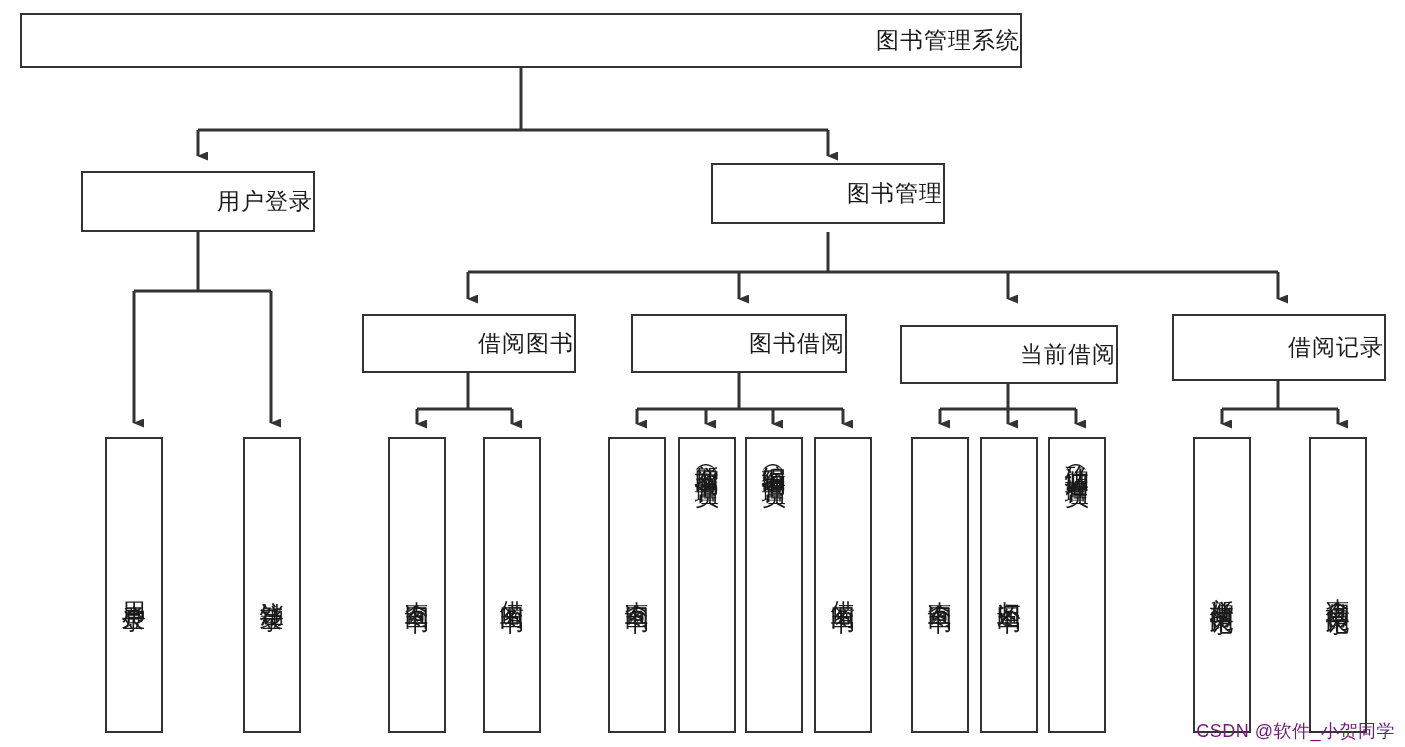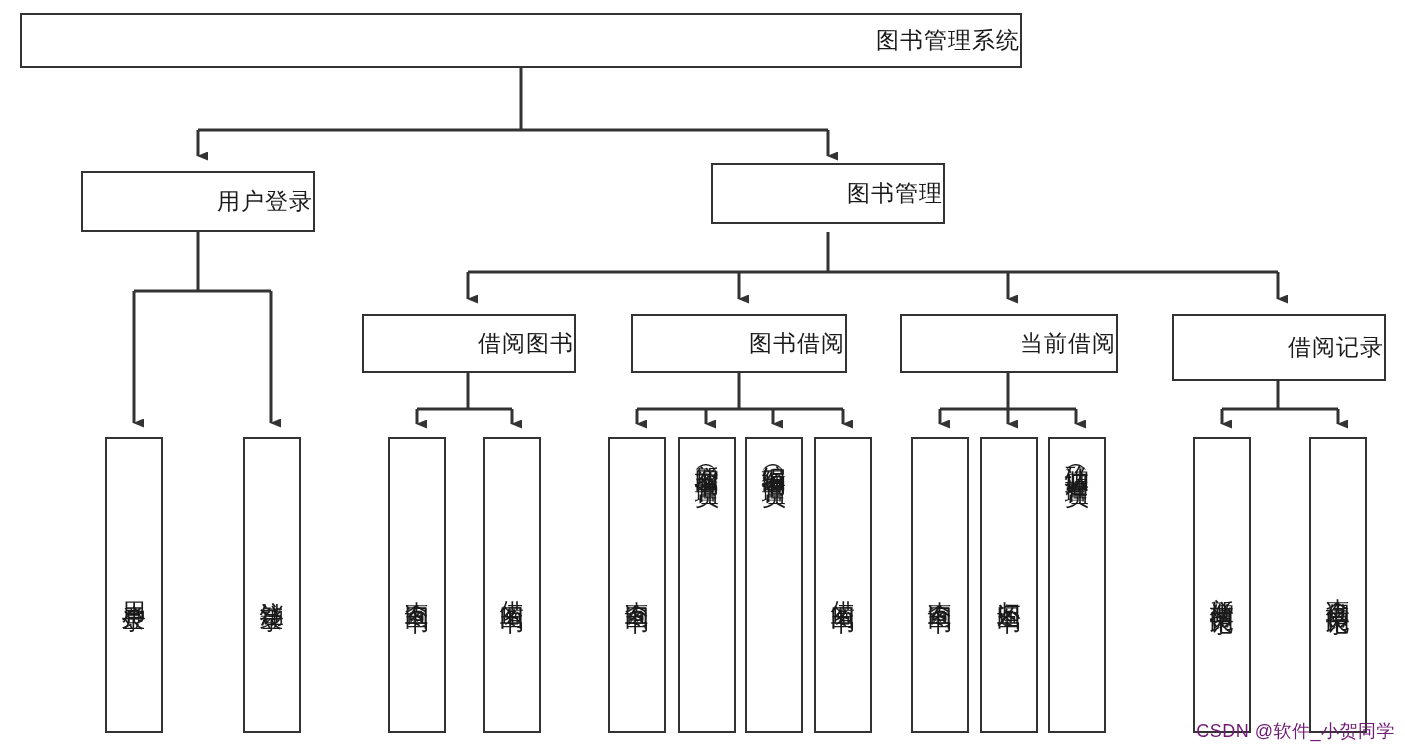--- a/index.html
+++ b/index.html
@@ -135,21 +135,21 @@
   <div class="node-box horiz" style="left:711px; top:163px; width:234px; height:61px;">
     <span>图书管理</span>
   </div>
 
   <div class="node-box horiz" style="left:362px; top:314px; width:214px; height:59px;">
     <span>借阅图书</span>
   </div>
   <div class="node-box horiz" style="left:631px; top:314px; width:216px; height:59px;">
     <span>图书借阅</span>
   </div>
-  <div class="node-box horiz" style="left:900px; top:314px; width:218px; height:59px;">
+  <div class="node-box horiz" style="left:900px; top:325px; width:218px; height:59px;">
     <span>当前借阅</span>
   </div>
   <div class="node-box horiz" style="left:1172px; top:314px; width:214px; height:67px;">
     <span>借阅记录</span>
   </div>
 
   <div class="node-box vert" style="left:105px; top:437px; width:58px; height:296px;">
     <span class="vert-label centered">用户登录</span>
   </div>
   <div class="node-box vert" style="left:243px; top:437px; width:58px; height:296px;">

